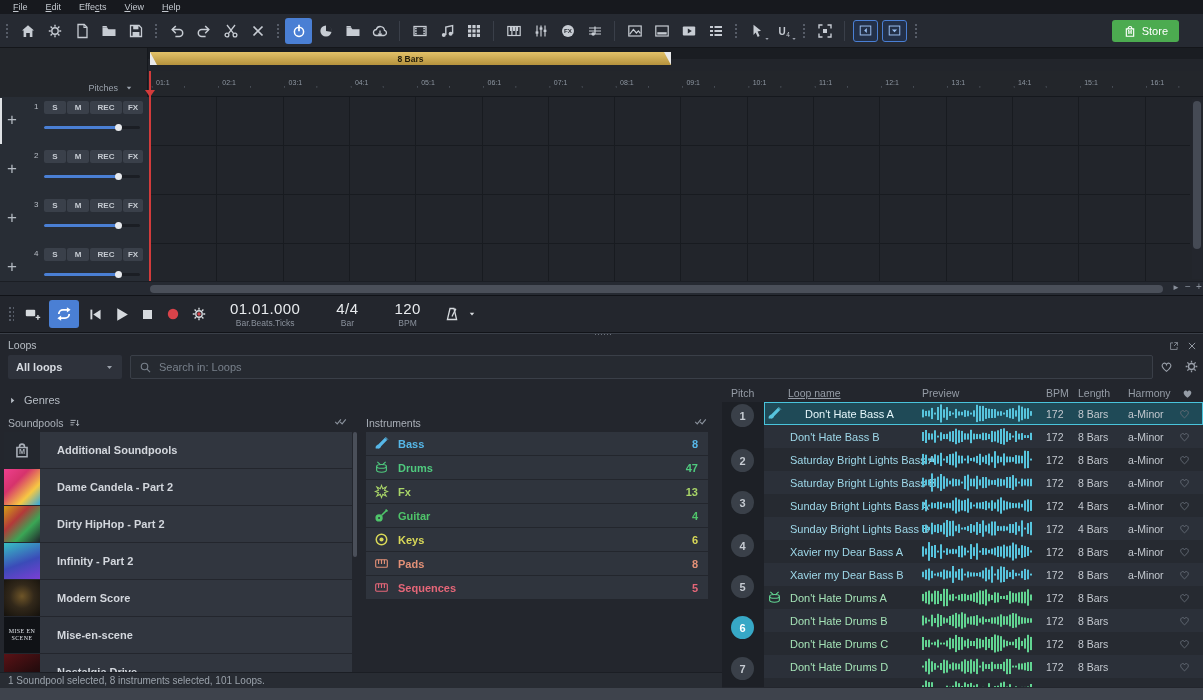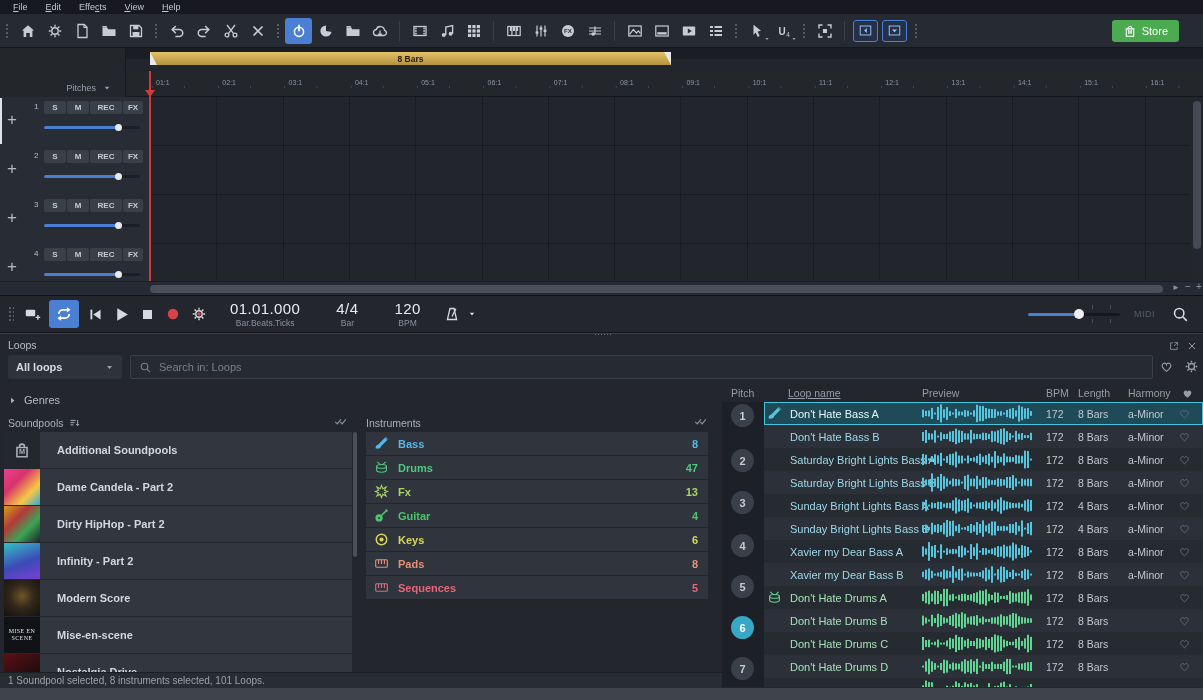--- a/index.html
+++ b/index.html
@@ -25,21 +25,21 @@
 
 .arrange{position:absolute;left:0;top:48px;width:1203px;height:247px;background:#22252b}
 .arr-top{position:absolute;left:0;top:0;width:100%;height:11px;background:#1a1d22}
 .loopbar{position:absolute;left:150px;top:4px;width:521px;height:13px;background:linear-gradient(#e3c269,#b5923d);display:flex;align-items:center;justify-content:center;z-index:2}
 .loopbar:before{content:"";position:absolute;left:0;bottom:0;border-left:7px solid #e9e9ea;border-top:13px solid transparent}
 .loopbar:after{content:"";position:absolute;right:0;top:0;border-right:7px solid #e9e9ea;border-bottom:13px solid transparent}
 .loopbar span{font-size:8.5px;font-weight:bold;color:#241e0b}
 .ruler{position:absolute;left:0;top:23px;width:100%;height:26px;background:#23262b;border-bottom:1px solid #15181d}
 .tick-label{position:absolute;top:8px;font-size:7px;color:#8d96a1;white-space:nowrap}
 .tick-comma{position:absolute;top:9px;font-size:8px;color:#626a75}
-.ruler-left{position:absolute;left:0;top:0;width:126px;height:49px;background:#23262b;border-right:1px solid #15181d;z-index:3}
+.ruler-left{position:absolute;left:0;top:0;width:148px;height:49px;background:#23262b;border-right:1px solid #15181d;z-index:3}
 .pitches{position:absolute;right:14px;bottom:4px;display:flex;align-items:center;gap:7px;color:#9aa2ac;font-size:9px;cursor:pointer}
 .tracks{position:absolute;left:0;top:49px;width:1203px;height:184px;overflow:hidden}
 .track-heads{position:absolute;left:0;top:0;width:150px;height:100%;background:#282d35;border-right:1px solid #15181d;z-index:2}
 .grid{position:absolute;left:150px;top:0;right:13px;height:100%;
  background-image:repeating-linear-gradient(to right,#181b20 0 1px,transparent 1px 66.3px),repeating-linear-gradient(to bottom,transparent 0 48px,#181b20 48px 49px)}
 .track-row{position:absolute;left:0;width:150px;height:49px}
 .t-plus{position:absolute;left:7px;top:14px;font-size:17px;font-weight:200;color:#b4bac2;cursor:pointer;line-height:1}
 .t-num{position:absolute;left:34px;top:5px;font-size:8px;color:#b9bec6}
 .t-btns{position:absolute;left:44px;top:4px;display:flex;gap:1px}
 .t-btn{height:13px;background:#3a404a;border-radius:2px;font-size:8px;font-weight:bold;color:#c6cbd2;display:flex;align-items:center;justify-content:center;cursor:pointer}
@@ -635,38 +635,20 @@
           <path d="M6 2.5h4l2.6 11H3.4Z" fill="none" stroke="currentColor" stroke-width="1.3"></path>
           <path d="M8 10.5 11.2 4" stroke="currentColor" stroke-width="1.3"></path>
           <circle cx="11.3" cy="3.6" r="1" fill="currentColor"></circle>
         </svg>
       </div>
     <div class="tr-btn" style="width:14px" id="i-metrocaret">
         <svg width="8" height="8" viewBox="0 0 16 16">
           <path d="M3.5 5.5h9L8 10.8Z" fill="currentColor"></path>
         </svg>
       </div>
-    <div class="tr-right">
-      <div class="zoom-slider">
-        <div class="track"></div>
-          <div class="fill"></div>
-        <span class="zs-tick" style="left:64px;top:5px"></span>
-          <span class="zs-tick" style="left:64px;top:19px"></span>
-        <span class="zs-tick" style="left:82px;top:5px"></span>
-          <span class="zs-tick" style="left:82px;top:19px"></span>
-        <div class="knob"></div>
-      </div>
-      <span class="midi-label">MIDI</span>
-      <div class="tr-btn" id="i-mag">
-          <svg width="17" height="17" viewBox="0 0 16 16">
-            <circle cx="6.8" cy="6.8" r="4.4" fill="none" stroke="currentColor" stroke-width="1.5"></circle>
-            <path d="M10.2 10.2 14 14" stroke="currentColor" stroke-width="1.5"></path>
-          </svg>
-        </div>
-    </div>
   </div>
 
   <div class="loops-panel">
     <div class="splitter-grip"></div>
     <div class="lp-head">
       <span class="lp-title">Loops</span>
       <div class="lp-head-icons">
         <span class="ic" id="i-undock">
             <svg width="10" height="10" viewBox="0 0 16 16">
               <path d="M6.5 3H2.5v10.5H13V9.5" fill="none" stroke="currentColor" stroke-width="1.2"></path>
@@ -881,21 +863,21 @@
           <div class="pitch-circle" style="top: 255px;">7</div>
         </div>
       <div class="lt-rows" id="ltrows">
           <div class="lt-row selected">
             <span class="lt-cell lt-icon" style="color: rgb(87, 196, 221);">
               <svg width="15" height="15" viewBox="0 0 16 16">
                 <path d="M2.2 13.8c-1.2-1.9.2-4.2 2.3-4.7L10.6 3l1.1-1.1 2.4 2.4-1.1 1.1-5.4 5.4c-.5 2.1-2.8 3.5-4.7 2.3Z" fill="currentColor"></path>
                 <path d="M12.2 1.2l2.6 2.6" stroke="currentColor" stroke-width="1"></path>
               </svg>
             </span>
-            <span class="lt-cell lt-name" style="color: rgb(230, 247, 251);">Don't Hate Bass A</span>
+            <span class="lt-cell lt-name" style="color: rgb(230, 247, 251); margin-left: 15px;">Don't Hate Bass A</span>
             <span class="lt-cell lt-wave">
               <svg width="112" height="19" viewBox="0 0 112 19">
                 <rect x="0" y="5.5" width="2" height="7.9" fill="#57c4dd"></rect>
                 <rect x="3" y="6.9" width="2" height="5.2" fill="#57c4dd"></rect>
                 <rect x="6" y="6.5" width="2" height="6.0" fill="#57c4dd"></rect>
                 <rect x="9" y="3.9" width="2" height="11.2" fill="#57c4dd"></rect>
                 <rect x="12" y="8.6" width="2" height="1.9" fill="#57c4dd"></rect>
                 <rect x="15" y="3.0" width="2" height="13.0" fill="#57c4dd"></rect>
                 <rect x="18" y="0.4" width="2" height="18.1" fill="#57c4dd"></rect>
                 <rect x="21" y="5.3" width="2" height="8.4" fill="#57c4dd"></rect>

